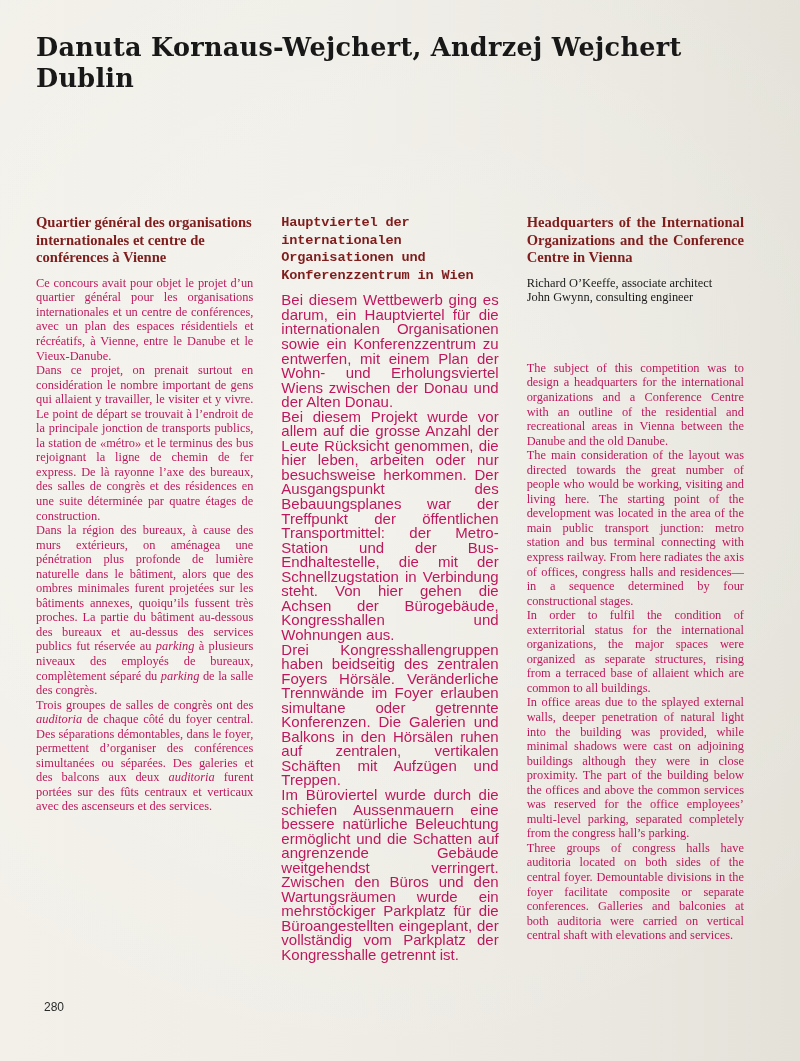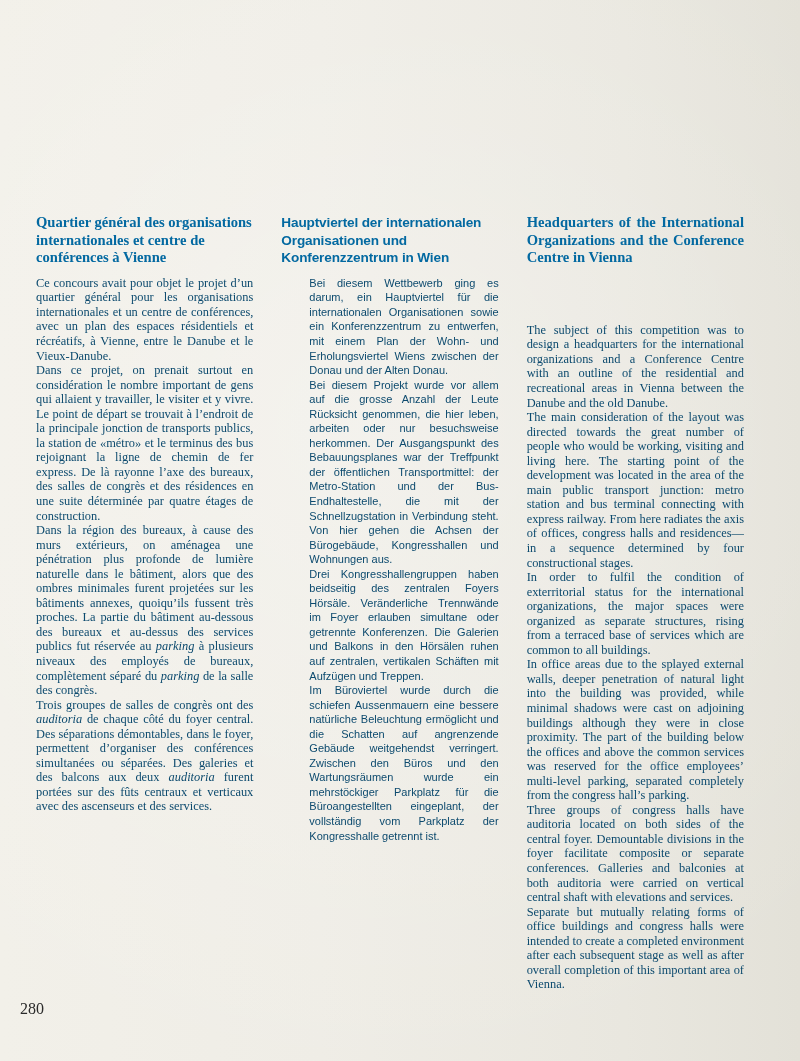--- a/index.html
+++ b/index.html
@@ -65,75 +65,79 @@
     width: 218px;
     margin-right: 28px;
   }
   .col:last-child { margin-right: 18px; }
 
   .col-heading {
     font-weight: 700;
     font-size: 14.6px;
     line-height: 17.6px;
     margin: 0 0 9px 0;
-    color: #0369a1;
+    color: #7f1d1d;
   }
   .col-heading.sans {
-    font-family: Liberation Sans, sans-serif;
+    font-family: Liberation Mono, monospace;
     font-size: 13.6px;
     letter-spacing: -0.15px;
   }
   .col-heading.serif {
     font-family: "Liberation Serif", serif;
   }
   .col-heading.justified {
     text-align: justify;
     text-align-last: left;
   }
 
   .body-p {
     margin: 0;
     text-align: justify;
     font-size: 12.4px;
     line-height: 14.55px;
     hyphens: none;
-    color: #0c4a6e;
+    color: #be185d;
   }
   .serif-body { font-family: "Liberation Serif", serif; }
-  .sans-body  { font-family: "Liberation Sans", sans-serif; font-size: 11px; margin-left: 28px; }
+  .sans-body  { font-family: "Liberation Sans", sans-serif; font-size: 15px; }
 
   .byline {
     margin: 0 0 0 0;
     font-family: "Liberation Serif", serif;
     font-size: 12.4px;
     line-height: 14.55px;
     text-align: left;
   }
 
   .gap-before-en { margin-top: 56px; }
 
   i { font-style: italic; }
 
   
   .folio {
     position: absolute;
-    left: 20px;
+    left: 44px;
     top: 1000px;
-    font-family: Liberation Serif, serif;
-    font-size: 16px;
+    font-family: Liberation Sans, sans-serif;
+    font-size: 12px;
     color: #2a2a2a;
   }
 </style>
 </head>
 <body>
 
 <div class="paper"></div>
 
 <div class="page">
 
+  <div class="title-block">
+    <div class="title-line">Danuta Kornaus-Wejchert, Andrzej Wejchert</div>
+    <div class="title-line">Dublin</div>
+  </div>
 
   <div class="columns">
 
     <div class="col">
       <h2 class="col-heading serif">Quartier général des organisations internationales et centre de conférences à Vienne</h2>
       <div>
           <p class="body-p serif-body">Ce concours avait pour objet le projet d’un quartier général pour les organisations internationales et un centre de conférences, avec un plan des espaces résidentiels et récréatifs, à Vienne, entre le Danube et le Vieux-Danube.</p>
           <p class="body-p serif-body">Dans ce projet, on prenait surtout en considération le nombre important de gens qui allaient y travailler, le visiter et y vivre. Le point de départ se trouvait à l’endroit de la principale jonction de transports publics, la station de «métro» et le terminus des bus rejoignant la ligne de chemin de fer express. De là rayonne l’axe des bureaux, des salles de congrès et des résidences en une suite déterminée par quatre étages de construction.</p>
           <p class="body-p serif-body">Dans la région des bureaux, à cause des murs extérieurs, on aménagea une pénétration plus profonde de lumière naturelle dans le bâtiment, alors que des ombres minimales furent projetées sur les bâtiments annexes, quoiqu’ils fussent très proches. La partie du bâtiment au-dessous des bureaux et au-dessus des services publics fut réservée au <i>parking</i> à plusieurs niveaux des employés de bureaux, complètement séparé du <i>parking</i> de la salle des congrès.</p>
           <p class="body-p serif-body">Trois groupes de salles de congrès ont des <i>auditoria</i> de chaque côté du foyer central. Des séparations démontables, dans le foyer, permettent d’organiser des conférences simultanées ou séparées. Des galeries et des balcons aux deux <i>auditoria</i> furent portées sur des fûts centraux et verticaux avec des ascenseurs et des services.</p>
@@ -145,27 +149,30 @@
       <div>
           <p class="body-p sans-body">Bei diesem Wettbewerb ging es darum, ein Hauptviertel für die internationalen Organisationen sowie ein Konferenzzentrum zu entwerfen, mit einem Plan der Wohn- und Erholungsviertel Wiens zwischen der Donau und der Alten Donau.</p>
           <p class="body-p sans-body">Bei diesem Projekt wurde vor allem auf die grosse Anzahl der Leute Rücksicht genommen, die hier leben, arbeiten oder nur besuchsweise herkommen. Der Ausgangspunkt des Bebauungsplanes war der Treffpunkt der öffentlichen Transportmittel: der Metro-Station und der Bus-Endhaltestelle, die mit der Schnellzugstation in Verbindung steht. Von hier gehen die Achsen der Bürogebäude, Kongresshallen und Wohnungen aus.</p>
           <p class="body-p sans-body">Drei Kongresshallengruppen haben beidseitig des zentralen Foyers Hörsäle. Veränderliche Trennwände im Foyer erlauben simultane oder getrennte Konferenzen. Die Galerien und Balkons in den Hörsälen ruhen auf zentralen, vertikalen Schäften mit Aufzügen und Treppen.</p>
           <p class="body-p sans-body">Im Büroviertel wurde durch die schiefen Aussenmauern eine bessere natürliche Beleuchtung ermöglicht und die Schatten auf angrenzende Gebäude weitgehendst verringert. Zwischen den Büros und den Wartungsräumen wurde ein mehrstöckiger Parkplatz für die Büroangestellten eingeplant, der vollständig vom Parkplatz der Kongresshalle getrennt ist.</p>
         </div>
     </div>
 
     <div class="col">
       <h2 class="col-heading serif justified">Headquarters of the International Organizations and the Conference Centre in Vienna</h2>
+      <div>
+          <div class="byline">Richard O’Keeffe, associate architect</div>
+          <div class="byline">John Gwynn, consulting engineer</div>
+        </div>
       <div class="gap-before-en">
           <p class="body-p serif-body">The subject of this competition was to design a headquarters for the international organizations and a Conference Centre with an outline of the residential and recreational areas in Vienna between the Danube and the old Danube.</p>
           <p class="body-p serif-body">The main consideration of the layout was directed towards the great number of people who would be working, visiting and living here. The starting point of the development was located in the area of the main public transport junction: metro station and bus terminal connecting with express railway. From here radiates the axis of offices, congress halls and residences—in a sequence determined by four constructional stages.</p>
-          <p class="body-p serif-body">In order to fulfil the condition of exterritorial status for the international organizations, the major spaces were organized as separate structures, rising from a terraced base of services which are common to all buildings.</p>
+          <p class="body-p serif-body">In order to fulfil the condition of exterritorial status for the international organizations, the major spaces were organized as separate structures, rising from a terraced base of allaient which are common to all buildings.</p>
           <p class="body-p serif-body">In office areas due to the splayed external walls, deeper penetration of natural light into the building was provided, while minimal shadows were cast on adjoining buildings although they were in close proximity. The part of the building below the offices and above the common services was reserved for the office employees’ multi-level parking, separated completely from the congress hall’s parking.</p>
           <p class="body-p serif-body">Three groups of congress halls have auditoria located on both sides of the central foyer. Demountable divisions in the foyer facilitate composite or separate conferences. Galleries and balconies at both auditoria were carried on vertical central shaft with elevations and services.</p>
-          <p class="body-p serif-body">Separate but mutually relating forms of office buildings and congress halls were intended to create a completed environment after each subsequent stage as well as after overall completion of this important area of Vienna.</p>
         </div>
     </div>
 
   </div>
 
   <div class="folio">280</div>
 
 </div>
 
 </body></html>

